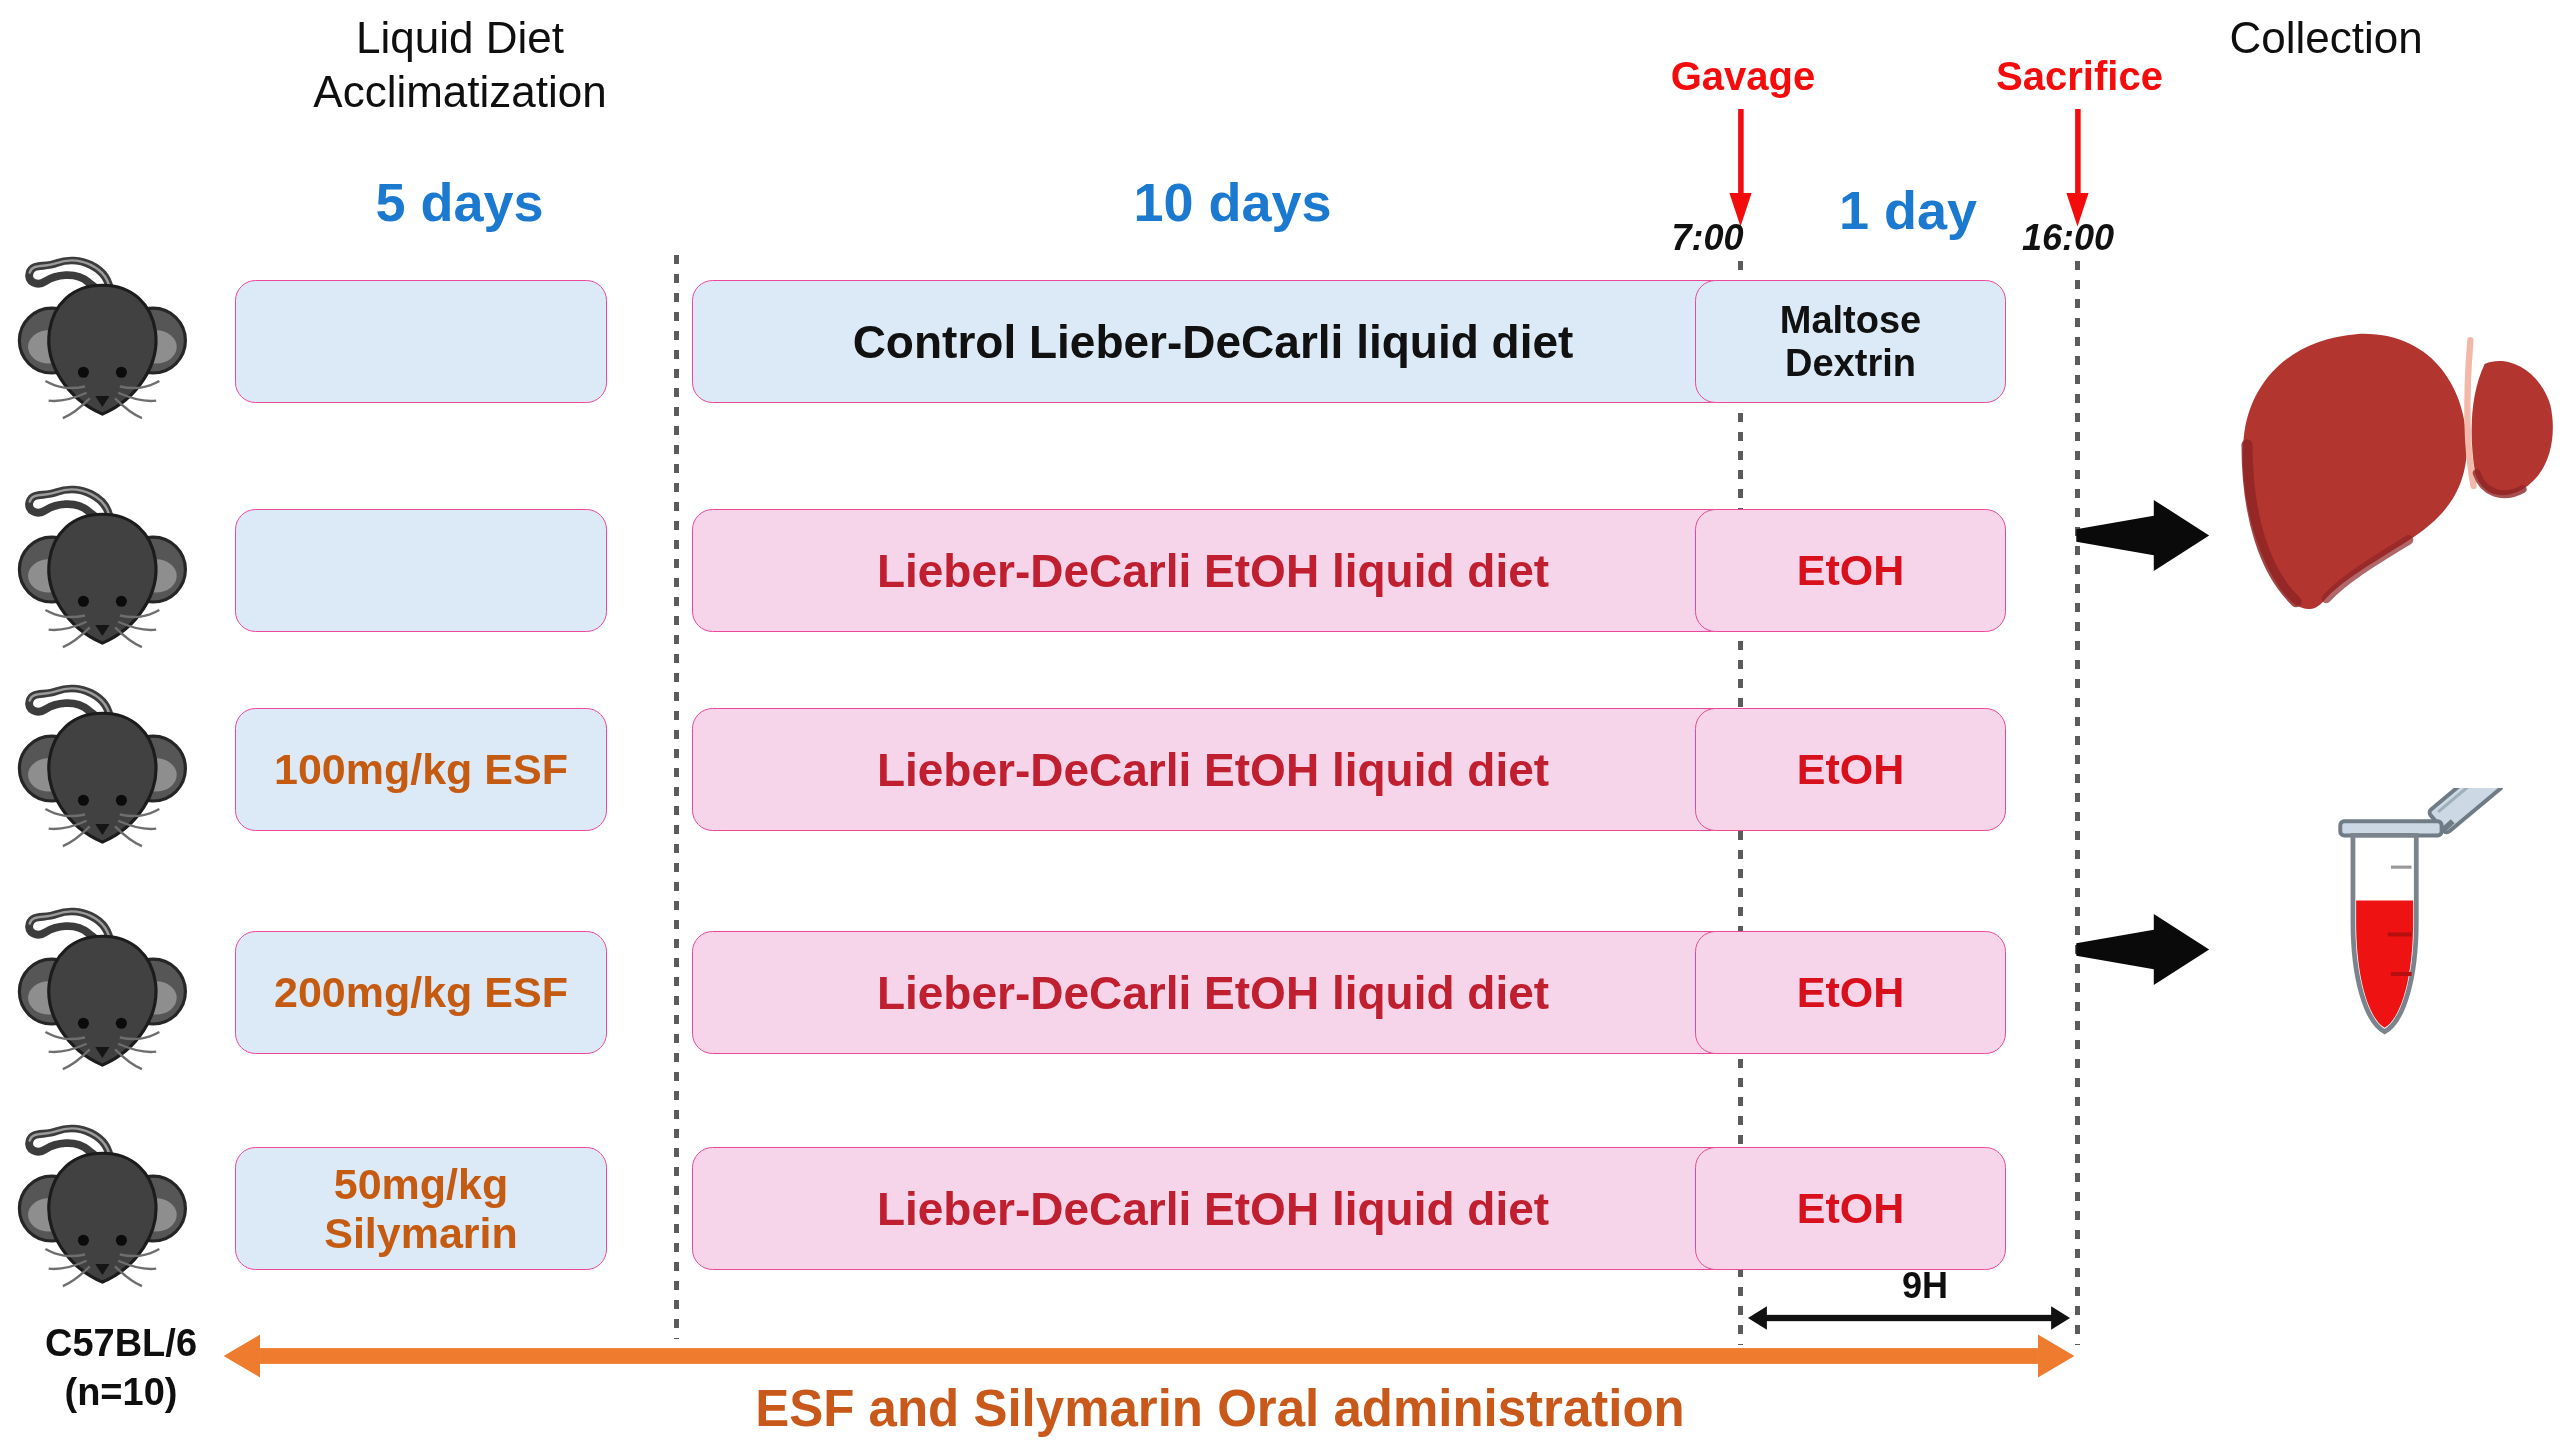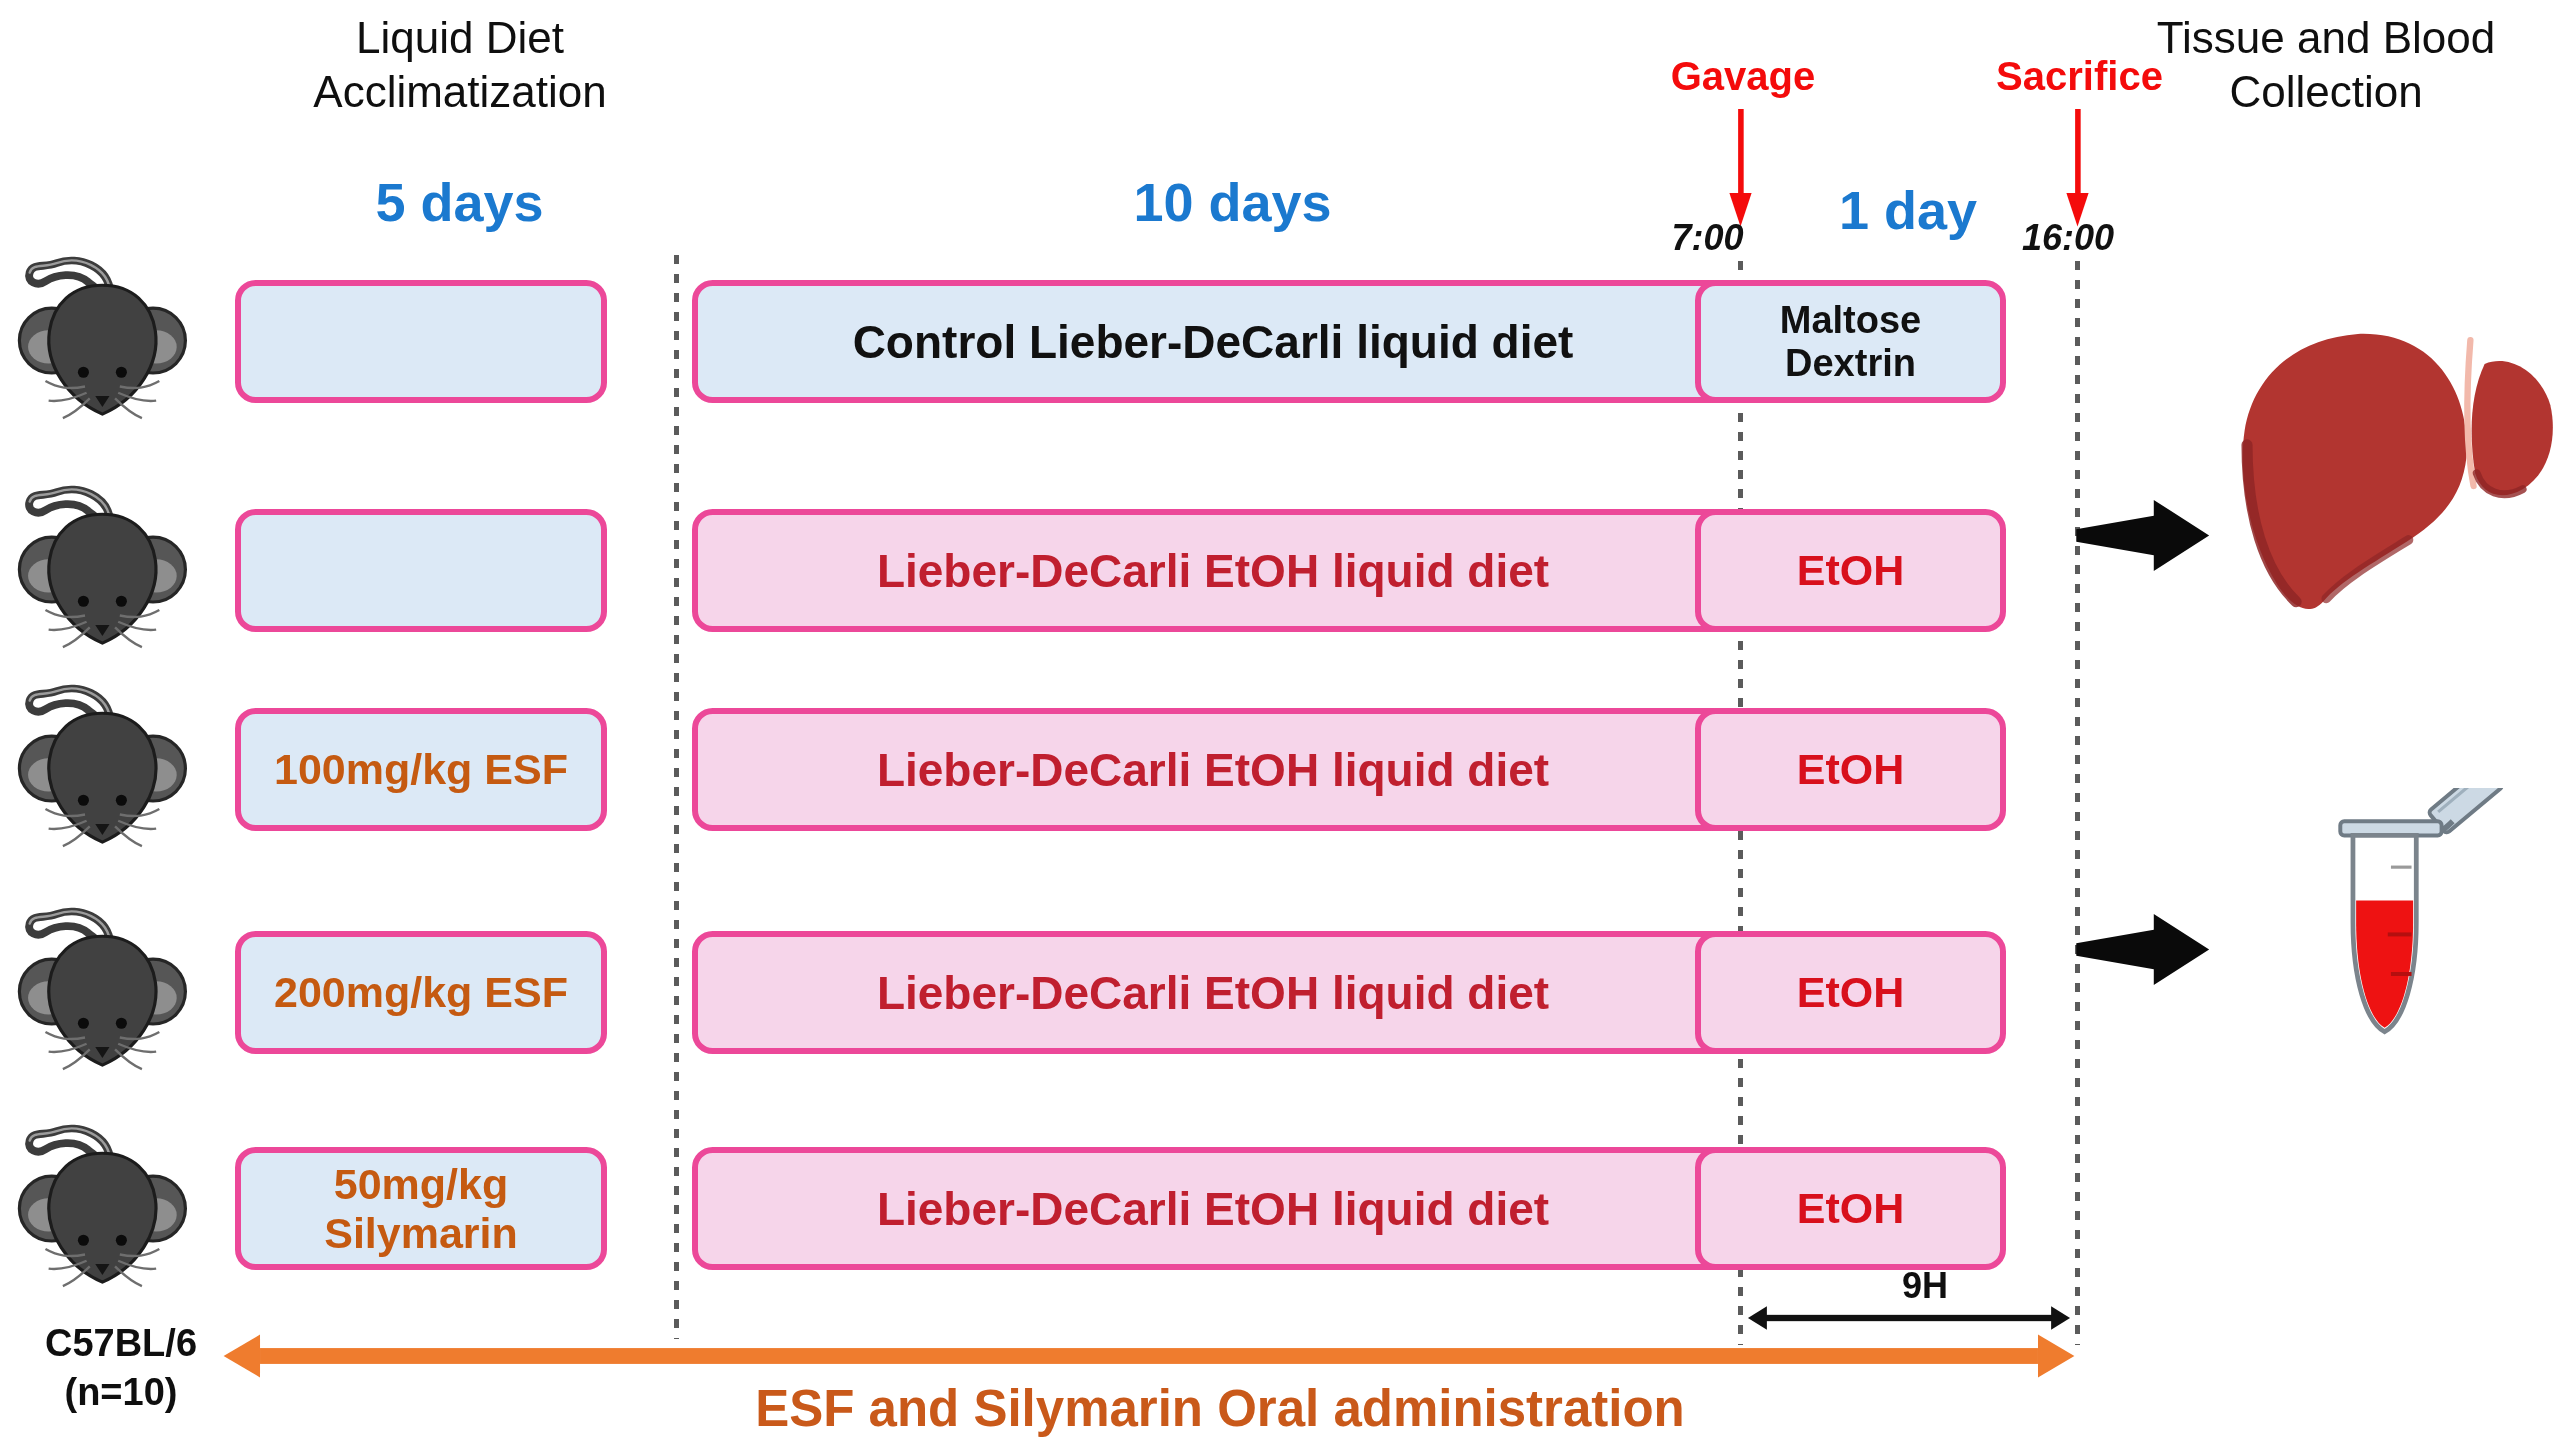--- a/index.html
+++ b/index.html
@@ -1,21 +1,21 @@
 <!DOCTYPE html>
 <html style="font-size:12.7px"><head>
 <meta charset="utf-8">
 <style>
   html,body{margin:0;padding:0;background:#ffffff;}
   body{font-family:"Liberation Sans", sans-serif;}
   .stage{position:relative;width:2576px;height:1444px;background:#ffffff;overflow:hidden;}
   .abs{position:absolute;}
 
   
-  .box{position:absolute;height:123px;border:6px solid #ec4899;border-radius:20.6px;
+  .box{position:absolute;height:123px;border:1px solid #ec4899;border-radius:20.6px;
        display:flex;align-items:center;justify-content:center;text-align:center;box-sizing:border-box;}
   .box.blue{background:#dce9f6;}
   .box.pink{background:#f6d5ea;}
   .col1{left:235px;width:372px;}
   .col2{left:692px;width:1042px;}
   .col3{left:1695px;width:311px;text-align:center;}
 
   .diet-text{font-weight:700;font-size:46px;color:#111;}
   .diet-text.red{color:#c01f2f;}
   .etoh-text{font-weight:700;font-size:43px;color:#d8101c;}
@@ -68,21 +68,20 @@
       </g>
     </defs>
   </svg>
 
   <div class="abs header-black" style="left:238px;top:11px;width:444px;">
     <div>Liquid Diet</div>
     <div>Acclimatization</div>
   </div>
 
   <div class="abs header-black" style="left:2104px;top:11px;width:444px;">
-    <div>Tissue and Blood</div>
     <div>Collection</div>
   </div>
 
   <div class="abs day-label" style="left:317px;top:171px;width:285px;">5 days</div>
   <div class="abs day-label" style="left:1074px;top:171px;width:317px;">10 days</div>
   <div class="abs day-label" style="left:1789px;top:179px;width:238px;">1 day</div>
 
   <div class="abs red-label" style="left:1616px;top:54px;width:254px;">Gavage</div>
   <div class="abs red-label" style="left:1949px;top:54px;width:261px;">Sacrifice</div>
 

